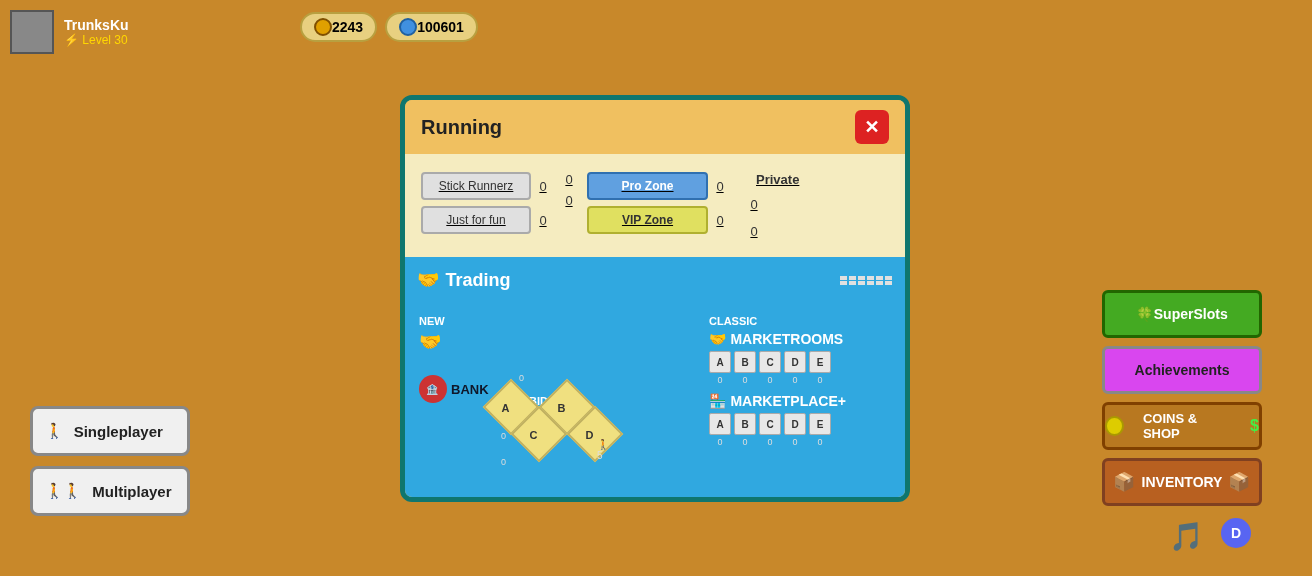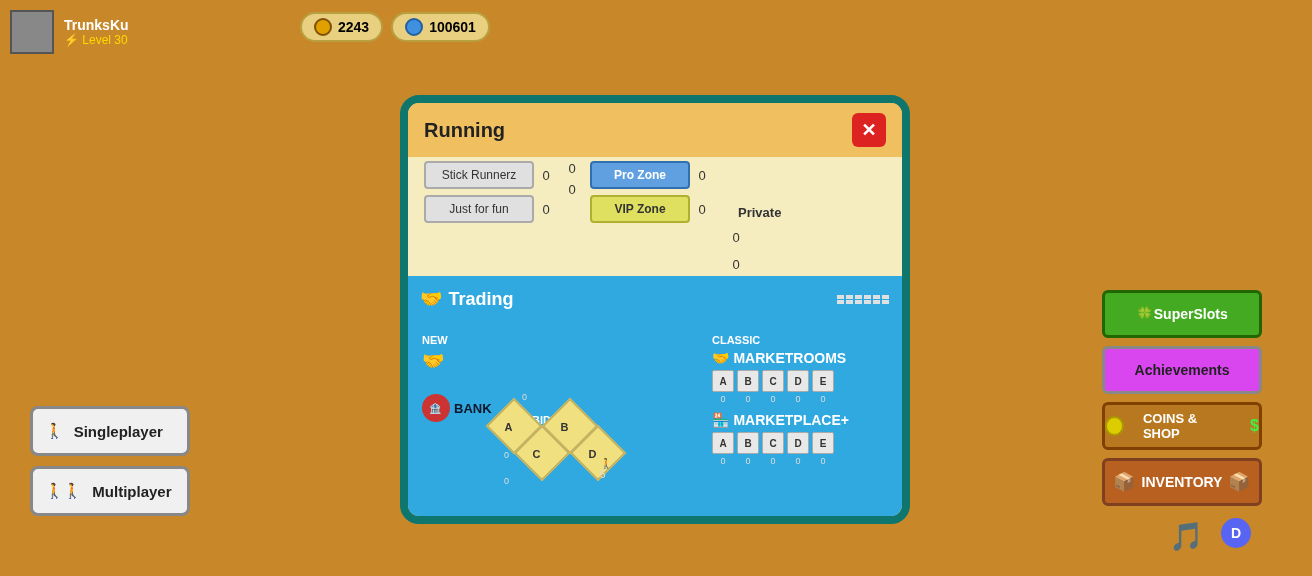--- a/index.html
+++ b/index.html
@@ -33,21 +33,20 @@
     }
     #username { font-weight: bold; font-size: 14px; }
     #level { font-size: 12px; color: #ffd700; }
 
     .currency-badge {
       display: flex;
       align-items: center;
       background: #e8d080;
       border-radius: 20px;
       padding: 4px 12px;
-      gap: 6px;
       font-weight: bold;
       font-size: 14px;
       border: 2px solid #b8a040;
     }
     .currency-badge .coin-icon {
       width: 18px; height: 18px;
       border-radius: 50%;
       background: #e0a000;
       border: 2px solid #805000;
       display: inline-block;
@@ -132,22 +131,22 @@
     .music-icon { font-size: 28px; color: #3060d0; }
     .discord-icon { font-size: 28px; color: #5060e0; }
 
     
     #main-dialog {
       position: absolute;
       top: 95px;
       left: 400px;
       width: 510px;
       background: #f0c060;
-      border-radius: 19px;
-      border: 8px solid #0f766e;
+      border-radius: 12px;
+      border: 5px solid #0f766e;
       overflow: hidden;
     }
     #dialog-header {
       background: #f0c060;
       padding: 10px 16px;
       display: flex;
       align-items: center;
       justify-content: space-between;
     }
     #dialog-title {
@@ -166,25 +165,26 @@
       color: #fff;
       font-size: 18px;
       font-weight: bold;
       cursor: pointer;
       border: none;
     }
 
     
     #running-panel {
       background: #f5ecc0;
-      padding: 4px 16px;
+      padding: 18px 16px;
       display: flex;
       align-items: flex-start;
       gap: 10px;
       flex-wrap: wrap;
+      text-decoration: underline;
     }
     .running-col {
       display: flex;
       flex-direction: column;
       gap: 6px;
     }
     .running-row {
       display: flex;
       align-items: center;
       gap: 4px;
@@ -201,21 +201,21 @@
       line-height: 24px;
       color: #333;
     }
     .run-count {
       font-size: 13px;
       color: #333;
       width: 16px;
       text-align: center;
     }
     .zone-btn {
-      width: 100px;
+      width: 121px;
       height: 28px;
       border-radius: 4px;
       border: 2px solid #aaa;
       font-size: 12px;
       cursor: pointer;
       text-align: center;
       line-height: 24px;
       font-weight: bold;
     }
     .pro-zone-btn { background: #60a0e0; color: #fff; border-color: #3070b0; }
@@ -449,21 +449,21 @@
       <div class="running-row">
         <button class="zone-btn pro-zone-btn">Pro Zone</button>
         <span class="run-count">0</span>
       </div>
       <div class="running-row">
         <button class="zone-btn vip-zone-btn">VIP Zone</button>
         <span class="run-count">0</span>
       </div>
     </div>
 
-    <div class="running-col" style="margin-left:8px;margin-top:44px;">
+    <div class="running-col" style="margin-left:8px;">
       <span class="private-label">Private</span>
       <div style="display:flex;gap:4px;align-items:center;margin-top:4px;">
         <span class="run-count">0</span>
       </div>
       <div style="display:flex;gap:4px;align-items:center;margin-top:6px;">
         <span class="run-count">0</span>
       </div>
     </div>
   </div>
 

